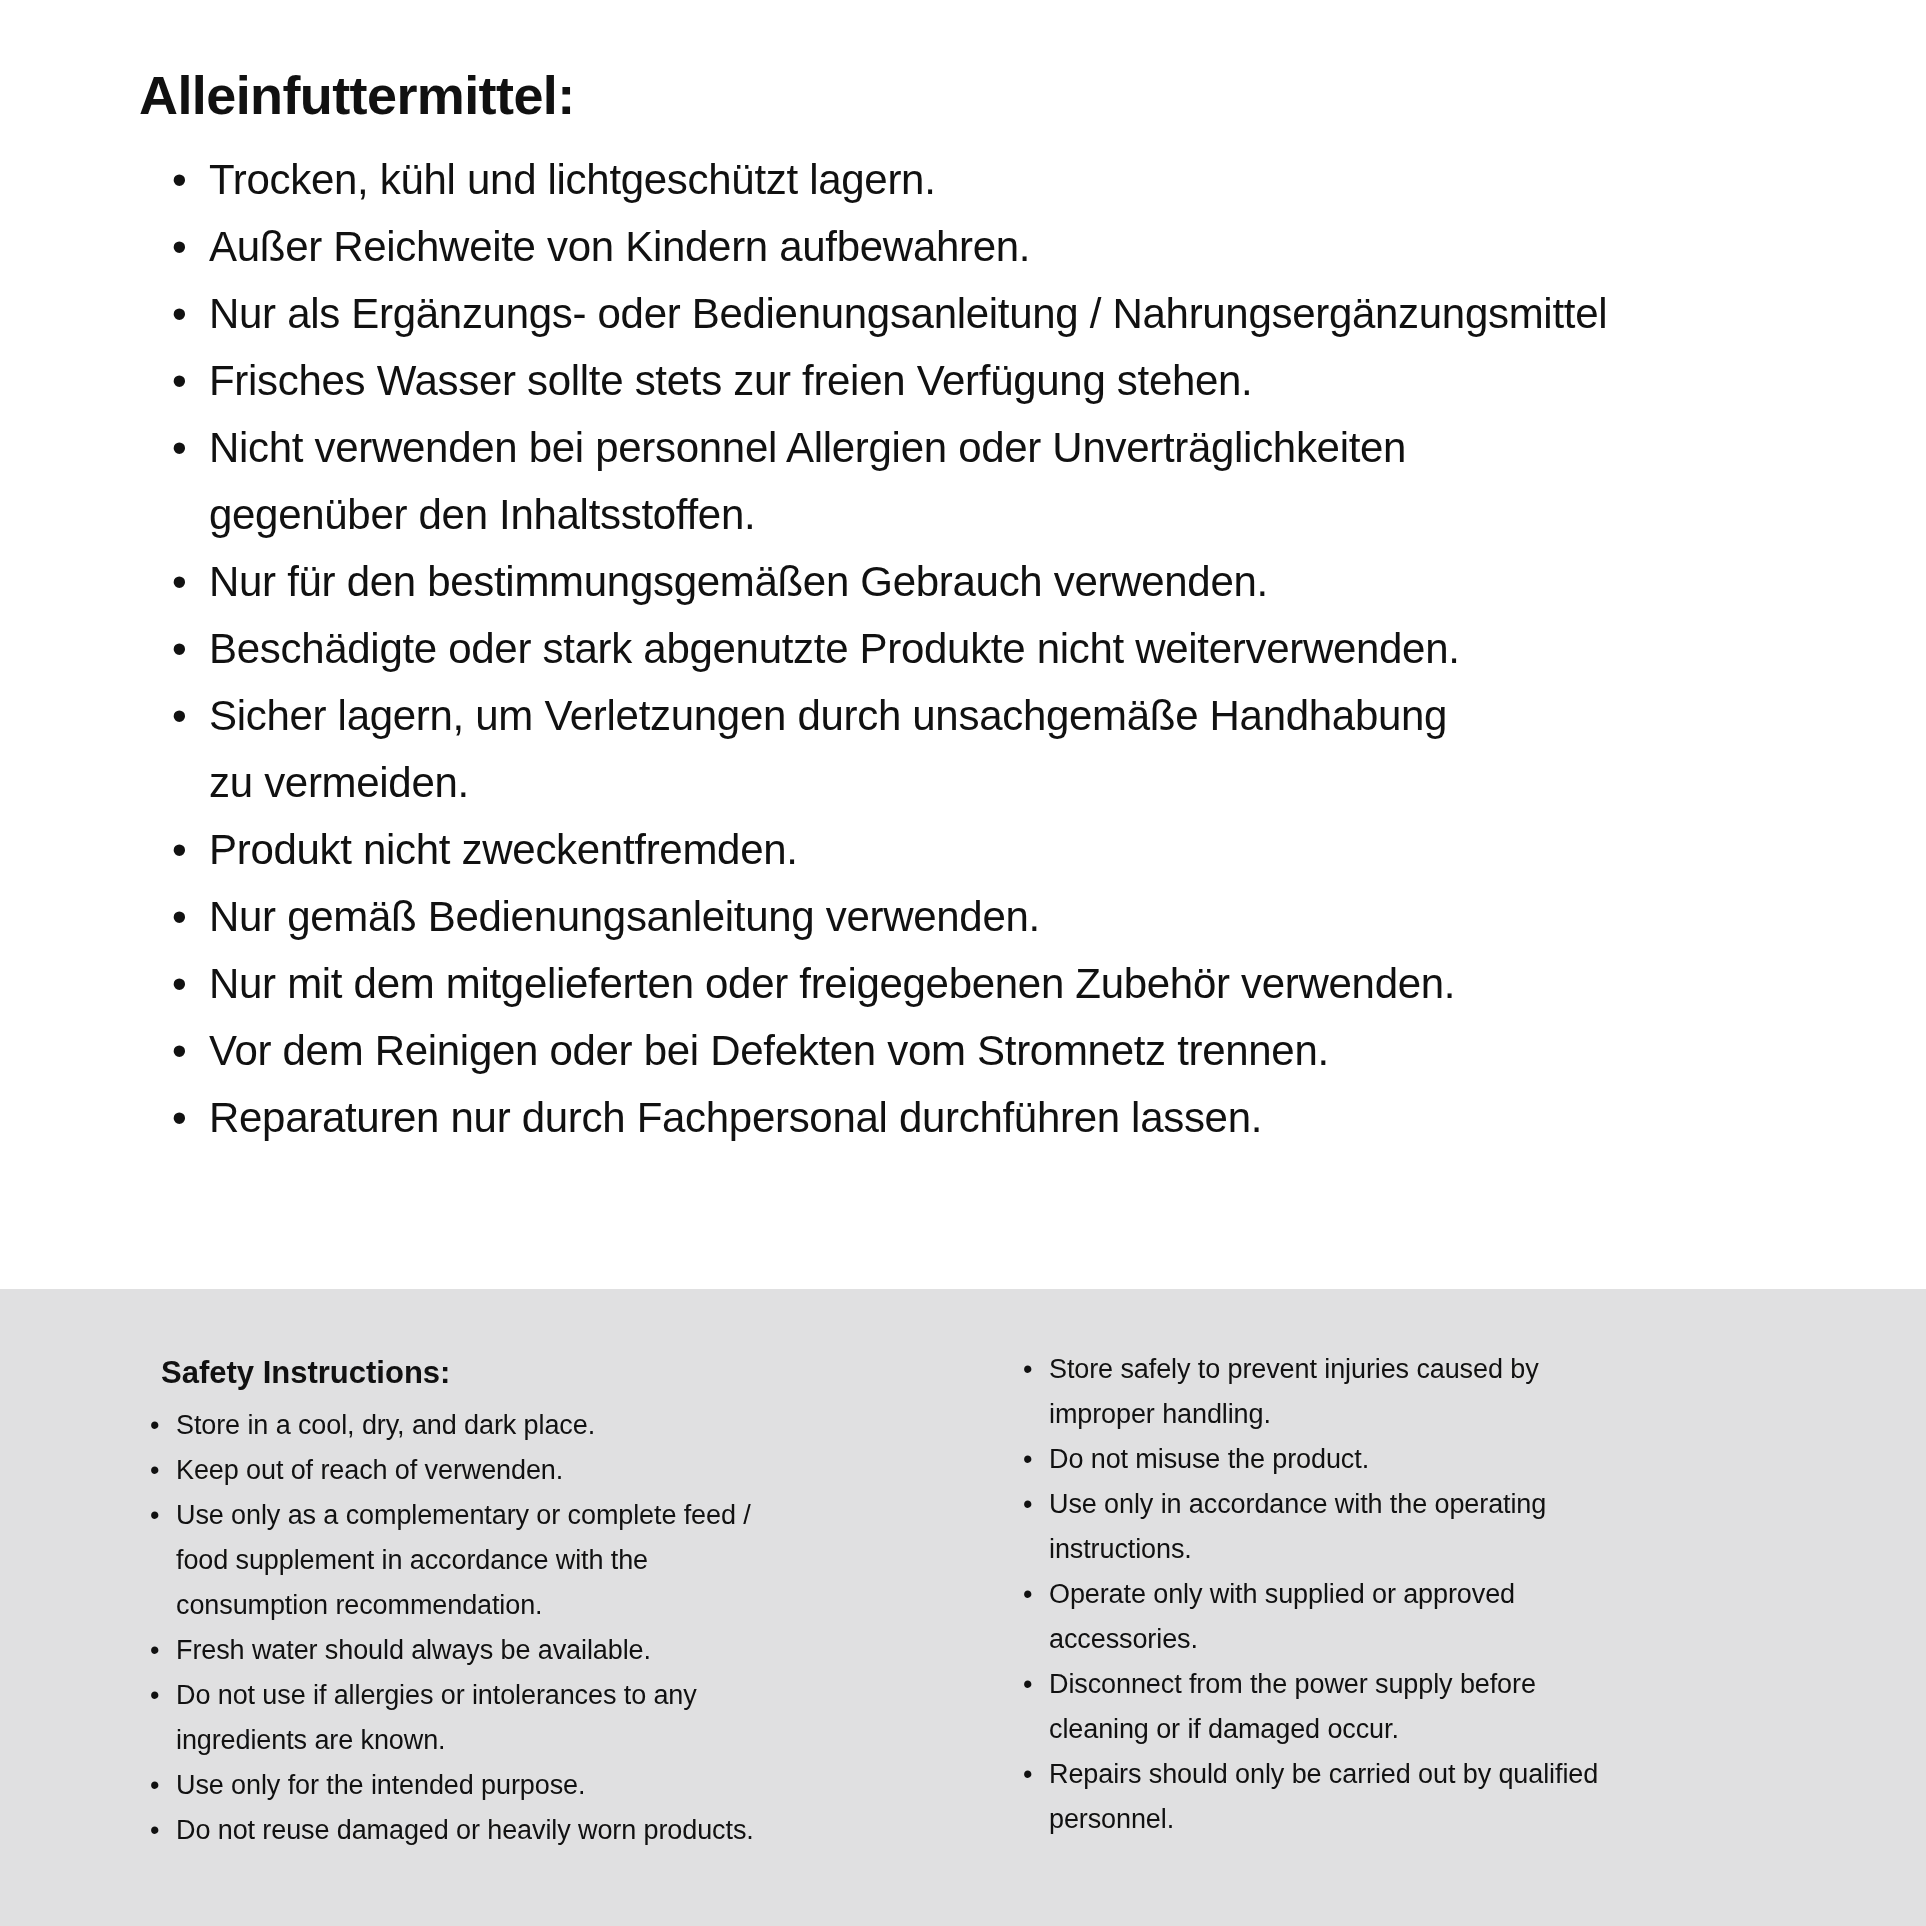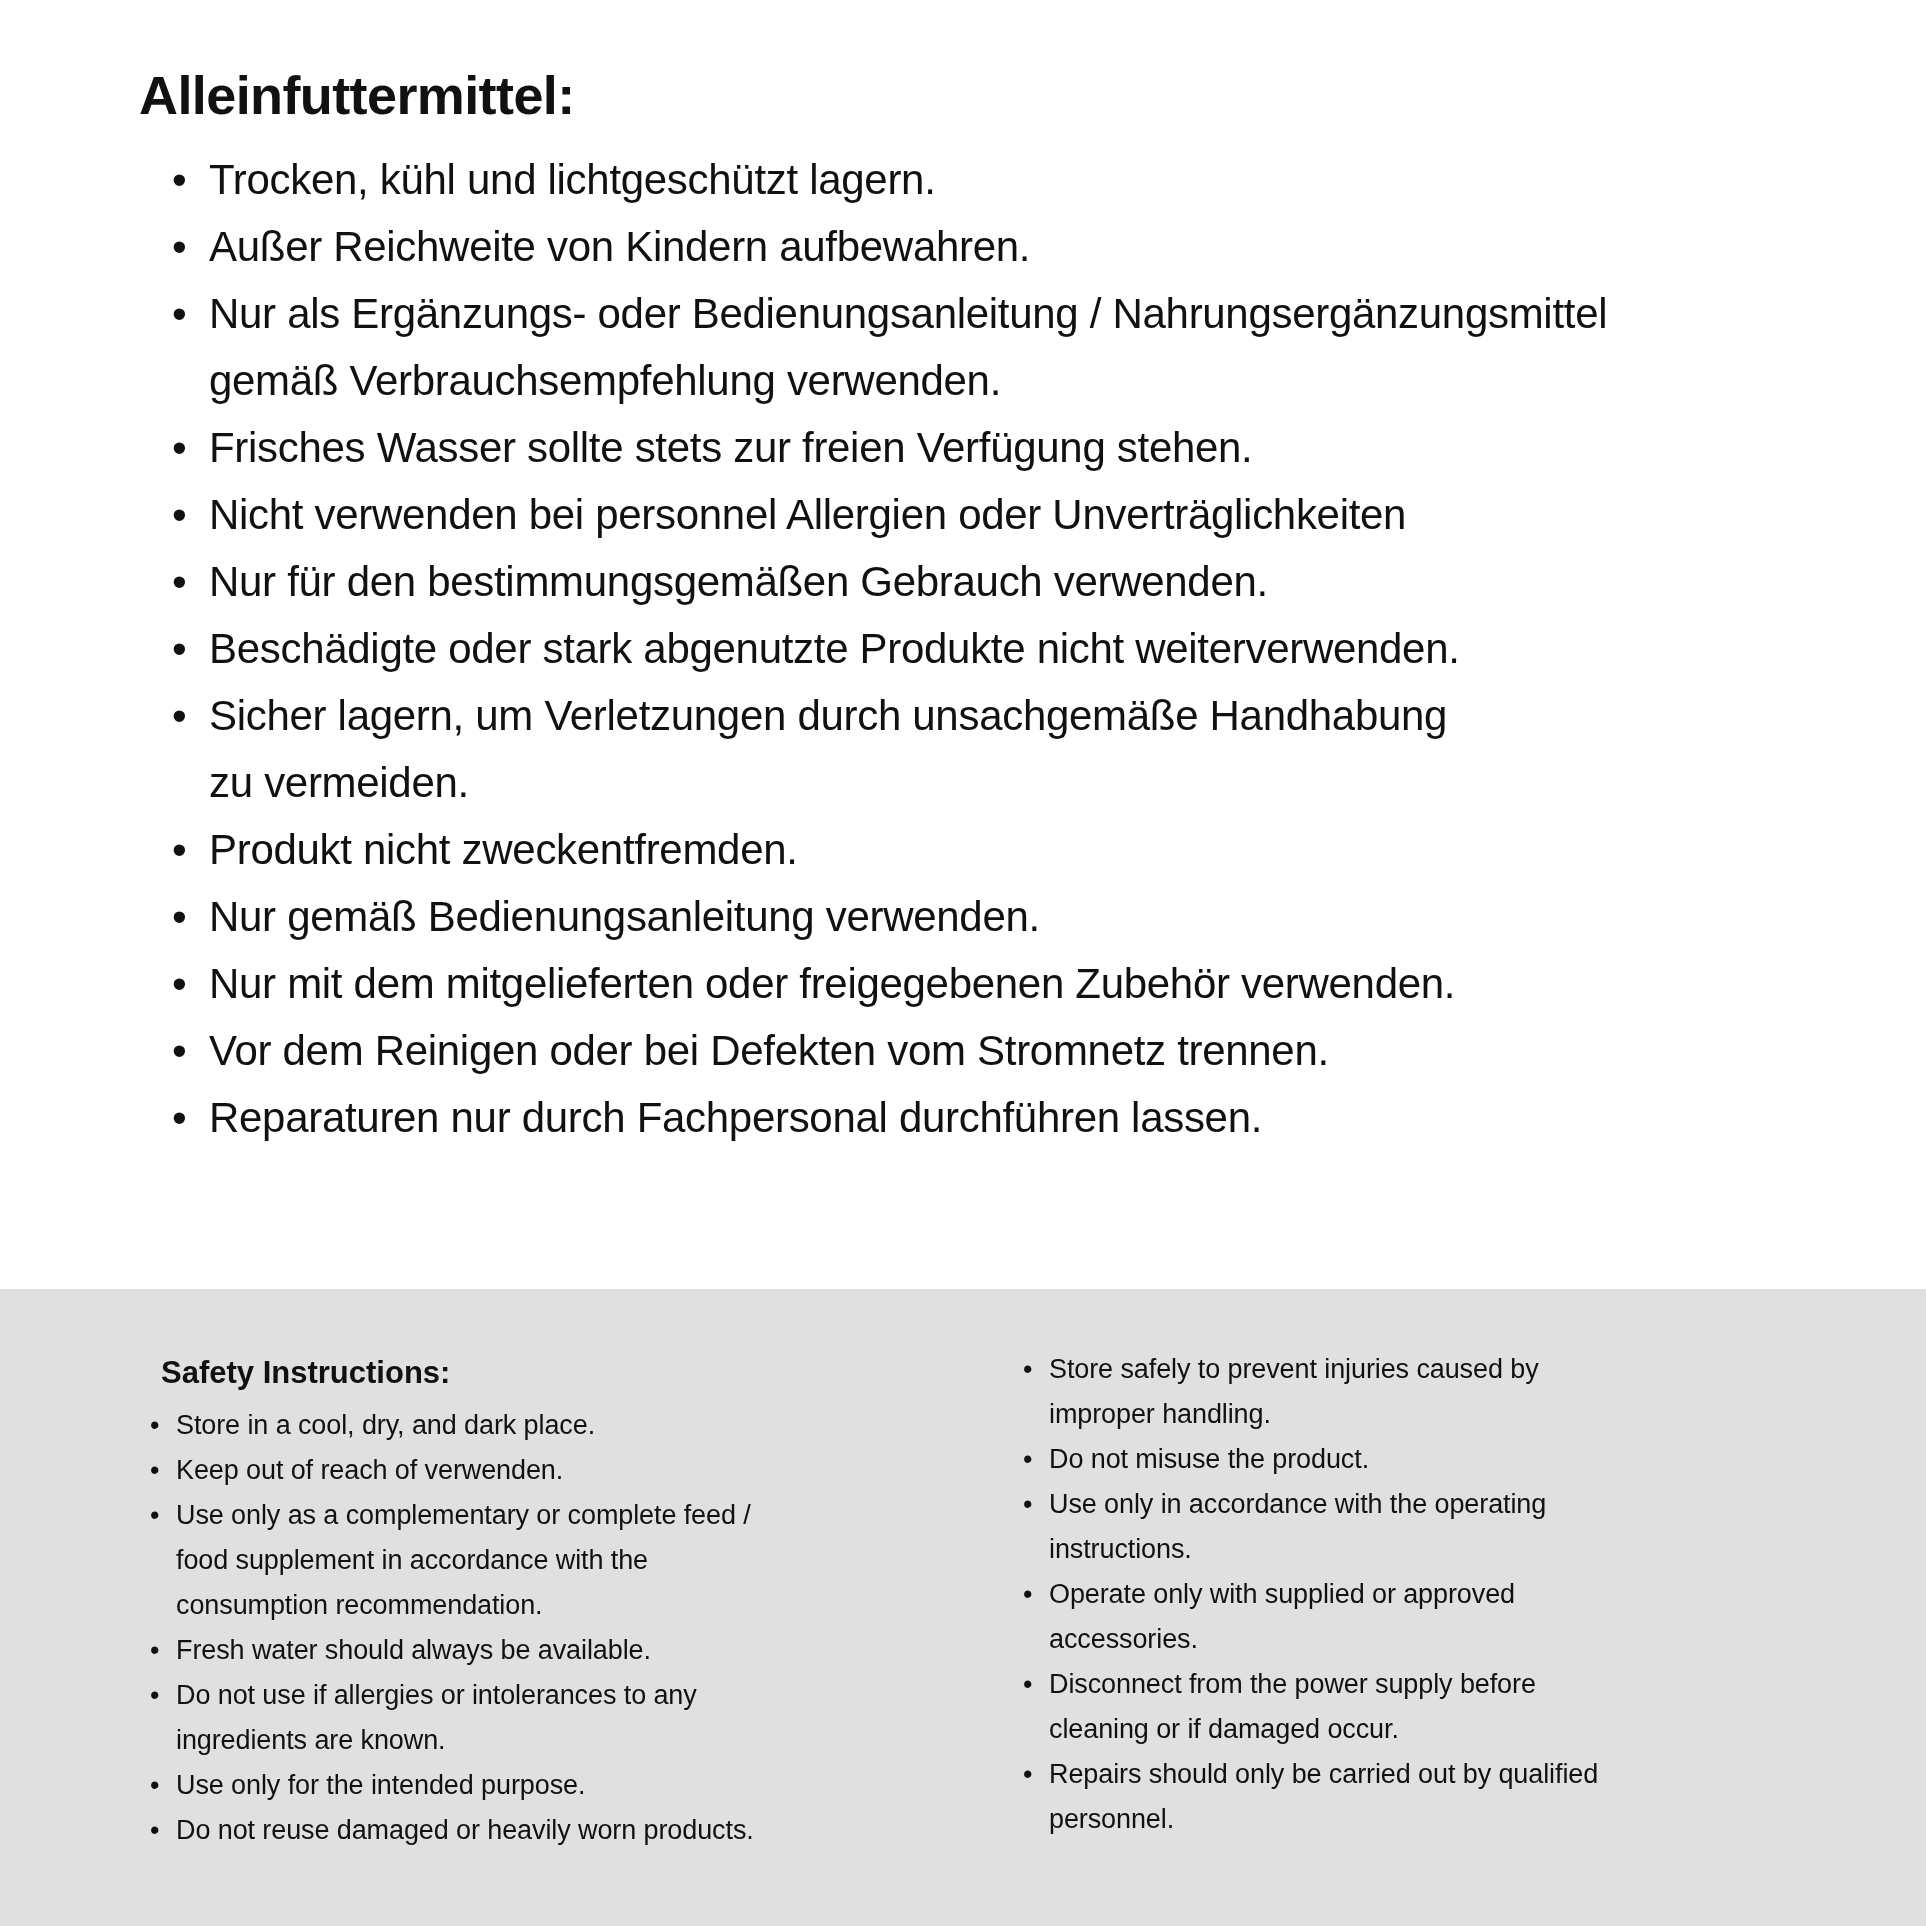--- a/index.html
+++ b/index.html
@@ -59,35 +59,35 @@
         <div class="row">
           <span class="dot">•</span>
           <span class="txt">Außer Reichweite von Kindern aufbewahren.</span>
         </div>
       </div>
       <div class="item">
         <div class="row">
           <span class="dot">•</span>
           <span class="txt">Nur als Ergänzungs- oder Bedienungsanleitung / Nahrungsergänzungsmittel</span>
         </div>
+      </div>
+      <div class="item">
+        <div class="row">
+          <span class="dot">•</span>
+          <span class="txt">Frisches Wasser sollte stets zur freien Verfügung stehen.</span>
+        </div>
+      </div>
+      <div class="item">
+        <div class="row">
+          <span class="dot">•</span>
+          <span class="txt">Nicht verwenden bei personnel Allergien oder Unverträglichkeiten</span>
+        </div>
         <div class="row">
           <span class="dot"></span>
-          <span class="txt">gemäß Verbrauchsempfehlung verwenden.</span>
-        </div>
-      </div>
-      <div class="item">
-        <div class="row">
-          <span class="dot">•</span>
-          <span class="txt">Frisches Wasser sollte stets zur freien Verfügung stehen.</span>
-        </div>
-      </div>
-      <div class="item">
-        <div class="row">
-          <span class="dot">•</span>
-          <span class="txt">Nicht verwenden bei personnel Allergien oder Unverträglichkeiten</span>
+          <span class="txt">gegenüber den Inhaltsstoffen.</span>
         </div>
       </div>
       <div class="item">
         <div class="row">
           <span class="dot">•</span>
           <span class="txt">Nur für den bestimmungsgemäßen Gebrauch verwenden.</span>
         </div>
       </div>
       <div class="item">
         <div class="row">

